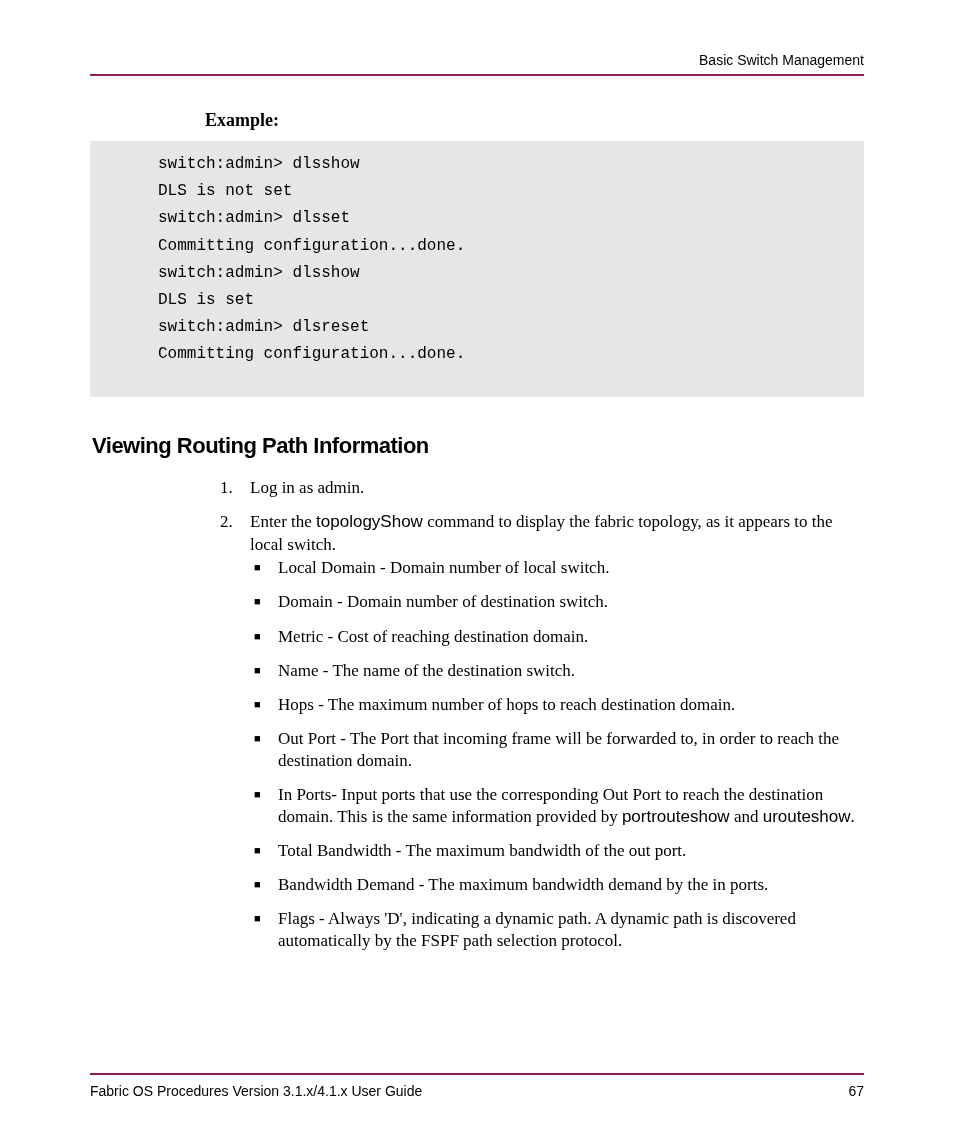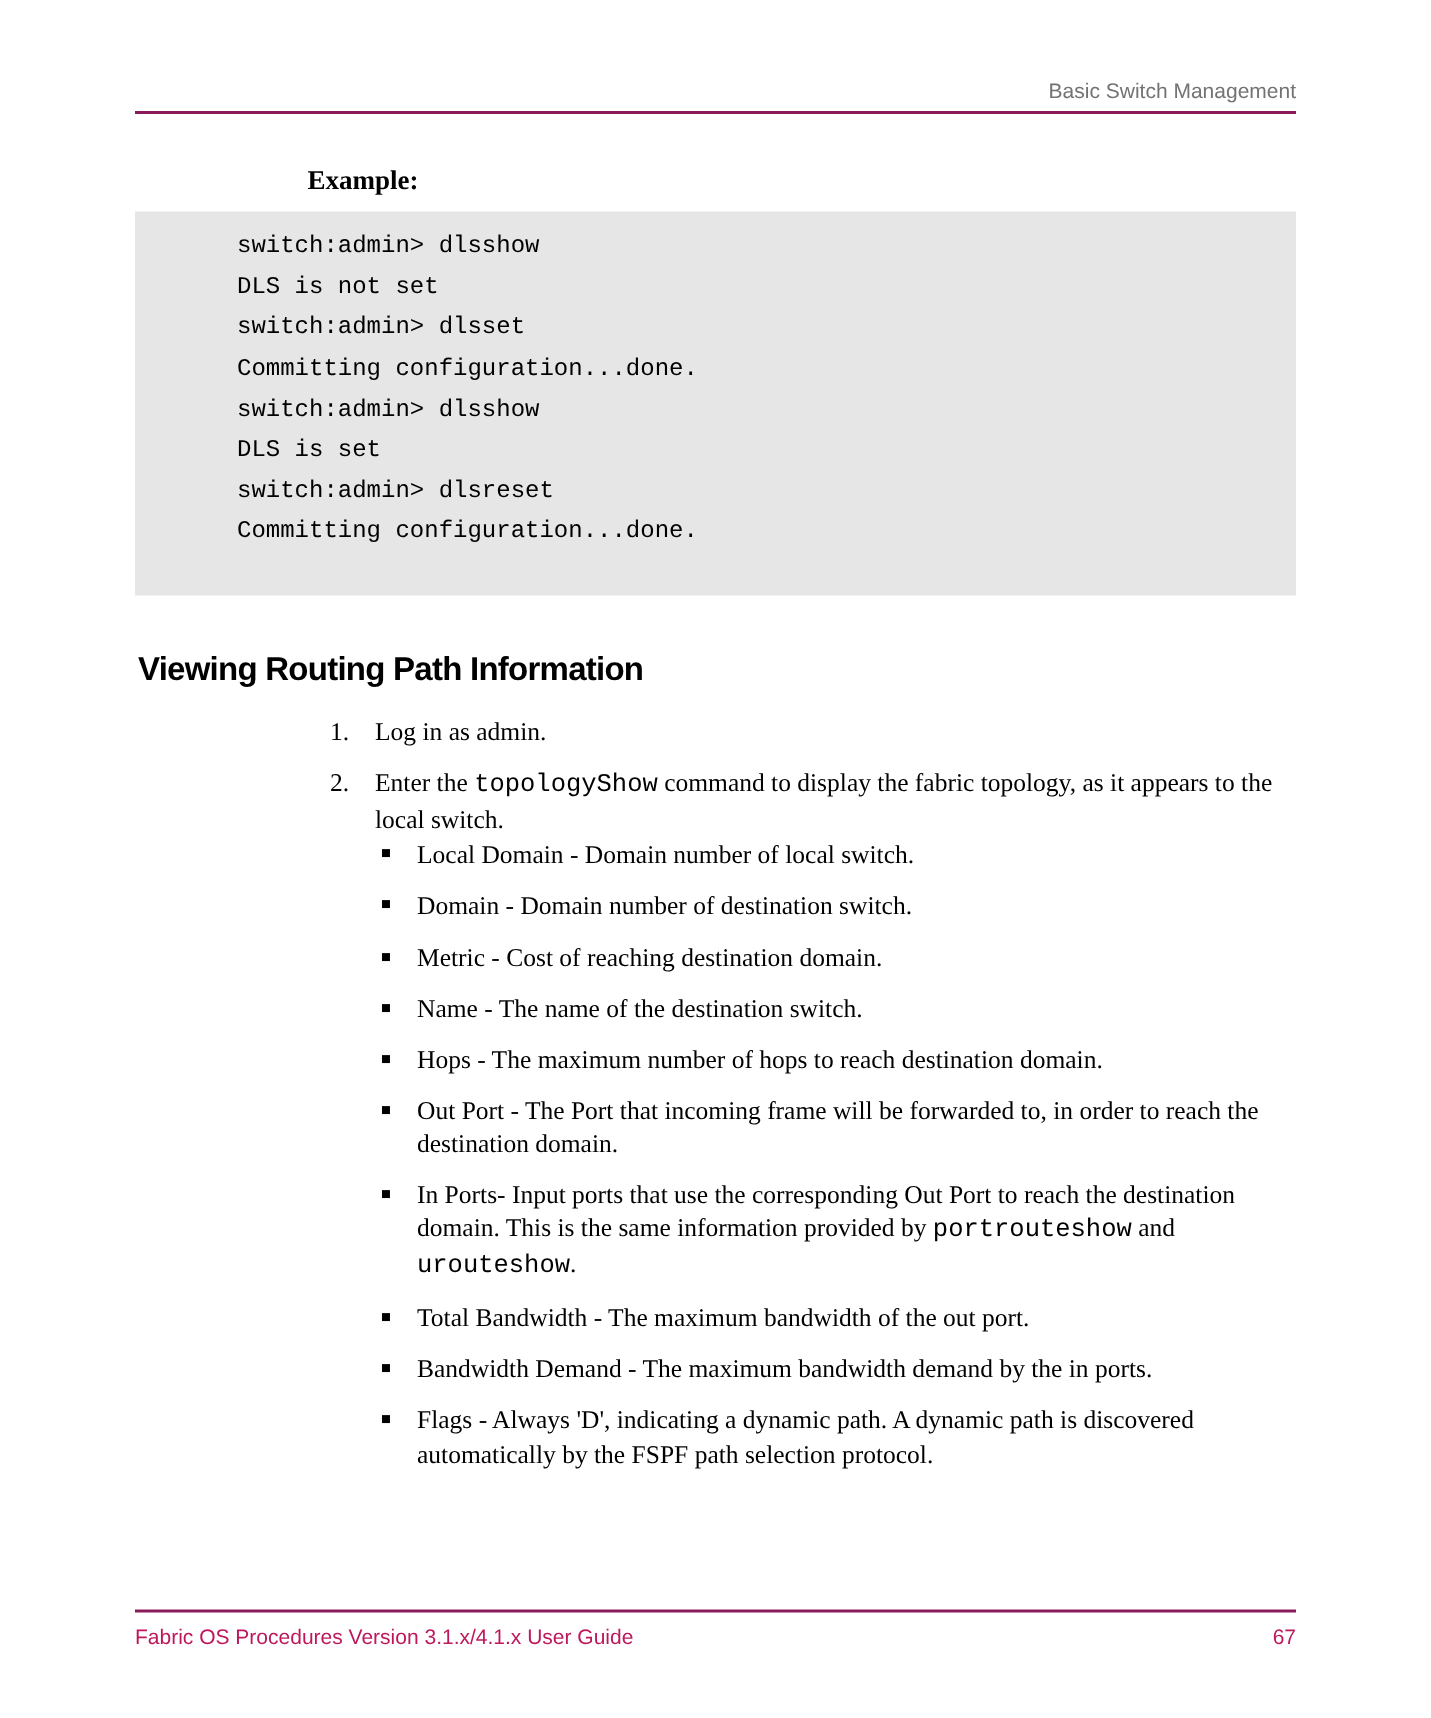--- a/index.html
+++ b/index.html
@@ -10,21 +10,21 @@
     background: #fff;
     width: 954px;
     height: 1145px;
     position: relative;
     padding: 52px 90px 46px 90px;
   }
   .header-right {
     text-align: right;
     font-family: Arial, Helvetica, sans-serif;
     font-size: 14px;
-    color: #737373;
+    color: #000000;
     margin-bottom: 6px;
   }
   .hr-top {
     border: none;
     border-top: 2px solid #8b1a5a;
     margin-bottom: 34px;
   }
   .example-label {
     font-family: Georgia, "Times New Roman", serif;
     font-weight: bold;
@@ -58,21 +58,21 @@
     padding-left: 30px;
     margin-bottom: 12px;
     line-height: 1.35;
   }
   ol.steps > li > .num {
     position: absolute;
     left: 0;
     top: 0;
   }
   .mono {
-    font-family: Liberation Mono, monospace;
+    font-family: Liberation Sans, sans-serif;
   }
   .after-num-para {
     margin-top: 12px;
     margin-bottom: 10px;
   }
   ul.bullets {
     list-style: none;
     padding-left: 28px;
   }
   ul.bullets > li {
@@ -96,21 +96,21 @@
   .hr-bottom {
     border: none;
     border-top: 2px solid #8b1a5a;
     margin-bottom: 8px;
   }
   .footer-row {
     display: flex;
     justify-content: space-between;
     font-family: Arial, Helvetica, sans-serif;
     font-size: 14px;
-    color: #be185d;
+    color: #000000;
   }
 </style>
 </head>
 <body>
 
 <div class="header-right">Basic Switch Management</div>
 <hr class="hr-top">
 
 <div class="example-label">Example:</div>
 

